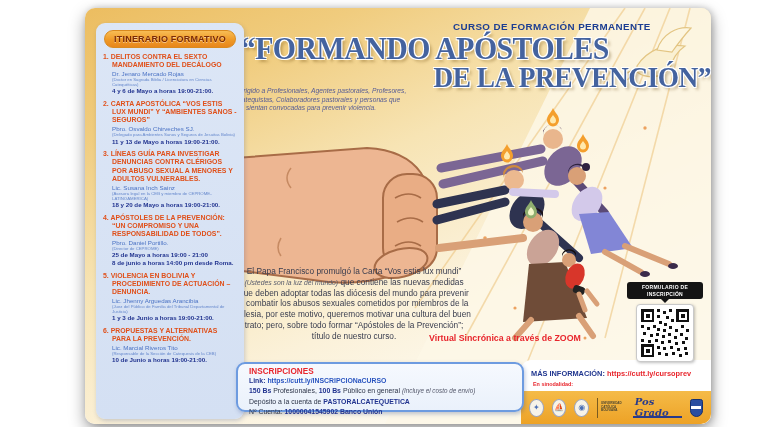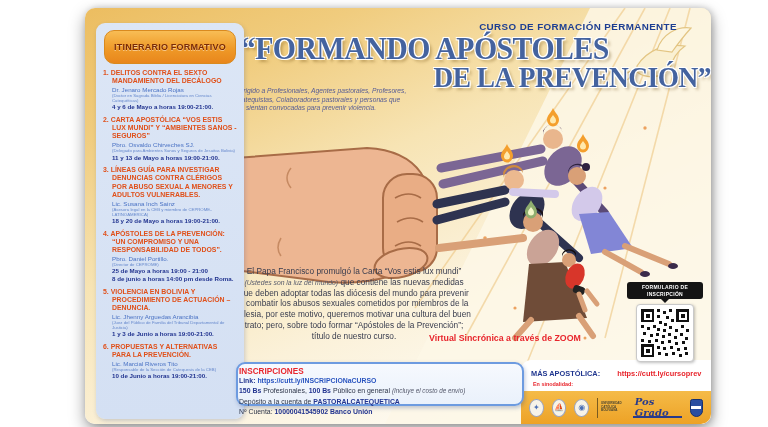--- a/index.html
+++ b/index.html
@@ -18,56 +18,56 @@
   
   .sidebar {
     position:absolute; left:11px; top:15px; width:148px; height:396px;
     background:linear-gradient(180deg,#dce6f6 0%,#d4e0f3 100%);
     border-radius:9px; z-index:3; padding:7px 7px 4px 7px;
     box-shadow:1px 2px 4px rgba(60,80,140,.25);
   }
   .it-pill {
     width:132px; margin:0 auto 5px auto; text-align:center;
     background:linear-gradient(180deg,#f8bd55 0%,#ef9a28 55%,#e8861c 100%);
-    border:1px solid #d98a1f; border-radius:10px; padding:11px 2px;
+    border:1px solid #d98a1f; border-radius:10px; padding:3px 2px;
     font-size:9px; font-weight:bold; color:#7b2b05; letter-spacing:.2px;
     text-shadow:0 1px 0 rgba(255,255,255,.45);
   }
   .it-item { margin-top:5px; }
   .it-title { color:#e0501a; font-size:6.9px; font-weight:bold; line-height:1.17; padding-left:9px; text-indent:-9px; }
   .it-speaker { color:#4a72c4; font-size:6.2px; margin-top:1px; padding-left:9px; }
   .it-cred { color:#6487cc; font-size:4.3px; padding-left:9px; line-height:1.2; }
   .it-sched { color:#21338f; font-size:6.2px; font-weight:bold; padding-left:9px; line-height:1.25; }
 
   
   .kicker { position:absolute; left:368px; top:13px; width:250px; z-index:2;
-    color:#1d3e92; font-size:9.8px; font-weight:bold; letter-spacing:.4px;text-align:center; }
+    color:#1d3e92; font-size:9.8px; font-weight:bold; letter-spacing:.4px; }
   .title-block { position:absolute; left:150px; top:23px; width:478px; z-index:2;font-family:Liberation Serif, serif; }
   .title-l1, .title-l2 {
     font-weight:800; color:#44639f; letter-spacing:-.5px; transform:scaleX(.96); transform-origin:left;
     text-shadow:-1px -1px 0 #fff, 1px -1px 0 #fff, -1px 1px 0 #fff, 1px 1px 0 #fff, 3px 3px 3px rgba(104,70,10,.35);
     white-space:nowrap;
   }
   .title-l1 { font-size:31px; padding-left:6px; }
   .title-l2 { font-size:28.5px; text-align:right; margin-top:-5px; padding-right:2px; transform-origin:right; }
   .audience { position:absolute; left:152px; top:79px; width:170px; z-index:2;
     font-style:italic; color:#565c95; font-size:6.7px; line-height:1.3; }
 
   
   .about { position:absolute; left:152px; top:258px; width:234px; z-index:2;
     color:#383c4e; font-size:8.3px; line-height:1.3; text-align:center; }
   .about .note { font-style:italic; font-size:6.8px; color:#55596b; }
   .mode { position:absolute; left:312px; top:325px; width:310px; z-index:2;margin-left:32px; }
   .mode-l1 { color:#e8262d; font-size:8.8px; font-weight:bold; }
   .mode-l2 { color:#20368f; font-size:10px; font-weight:bold; margin-top:1px; margin-left:5px; }
 
   
-  .reg-box { position:absolute; left:151px; top:354px; width:288px; height:44px; z-index:3;
+  .reg-box { position:absolute; left:151px; top:354px; width:288px; height:50px; z-index:3;
     background:linear-gradient(180deg,#f6f9fe 0%,#eaf1fb 100%);
-    border:2px solid #6d9be0; border-radius:9px; padding:3px 1px;
+    border:2px solid #6d9be0; border-radius:9px; padding:3px 11px;
     box-shadow:1px 2px 4px rgba(40,70,140,.3); }
   .reg-title { color:#e8262d; font-size:8.2px; font-weight:bold; }
   .reg-line { color:#2b3347; font-size:6.9px; line-height:1.5; }
   .reg-line b { color:#21338f; }
   .reg-link { color:#2a55c0; font-weight:bold; }
   .reg-note { font-style:italic; color:#55596b; font-size:6.3px; }
 
   
   .qr-badge { position:absolute; left:542px; top:274px; width:76px; z-index:3;
     background:#141414; color:#fff; border-radius:3px; padding:2px 3px;
@@ -76,21 +76,21 @@
     border-left:4px solid transparent; border-right:4px solid transparent; border-top:4px solid #141414; }
   .qr-box { position:absolute; left:551px; top:296px; width:58px; height:58px; z-index:3;
     background:#fff; border:1px solid #c9c9c9; border-radius:4px; padding:4px;
     box-shadow:1px 1px 3px rgba(0,0,0,.25); }
 
   
   .right-panel { position:absolute; left:436px; top:352px; width:190px; height:64px; z-index:2;
     background:#ffffff; border-radius:10px 0 0 0; }
   .info-line { position:absolute; left:10px; top:9px; white-space:nowrap;
     font-size:7.4px; font-weight:bold; color:#20368f; }
-  .info-line .url { color:#e8262d;margin-left:15px; }
+  .info-line .url { color:#e8262d; }
   .synod { position:absolute; left:12px; top:21px; font-size:5.4px; font-weight:bold; color:#e8262d; }
   .logo-band { position:absolute; left:0; bottom:0; width:100%; height:33px;
     background:linear-gradient(180deg,#f5bb48 0%,#eda226 100%);
     display:flex; align-items:center; justify-content:center; gap:8px; padding:0 8px; }
   .logo { height:20px; display:flex; align-items:center; justify-content:center; }
   .logo-round { width:18px; height:18px; border-radius:50%; background:#f7f3e8; border:1px solid #9aa4c0;
     display:flex; align-items:center; justify-content:center; font-size:8px; color:#4a6fb5; }
   .logo-ucb { width:34px; border-left:1px solid #7a5b20; padding-left:3px;
     font-size:3px; color:#4a4430; font-weight:bold; line-height:1.2; text-transform:uppercase; }
   .logo-pos { font-family:"DejaVu Serif", serif; font-style:italic; font-weight:bold;
@@ -335,21 +335,21 @@
             <rect x="17" y="43" width="3" height="3"></rect>
             <rect x="24" y="44" width="3" height="3"></rect>
           <rect x="31" y="43" width="3" height="3"></rect>
             <rect x="38" y="45" width="3" height="3"></rect>
             <rect x="44" y="43" width="3" height="3"></rect>
         </g>
       </svg>
     </div>
 
     <div class="right-panel">
-      <div class="info-line"><span>MÁS APOSTÓLICA: </span><span class="url">https://cutt.ly/cursoprev</span></div>
+      <div class="info-line"><span>MÁS INFORMACIÓN: </span><span class="url">https://cutt.ly/cursoprev</span></div>
       <div class="synod">En sinodalidad:</div>
       <div class="logo-band">
         <div class="logo logo-round">✦</div>
         <div class="logo logo-round">⛵</div>
         <div class="logo logo-round">◉</div>
         <div class="logo logo-ucb">Universidad Católica Boliviana</div>
         <div class="logo logo-pos">Pos Grado</div>
         <div class="logo logo-shield">
             <i></i>
           </div>

